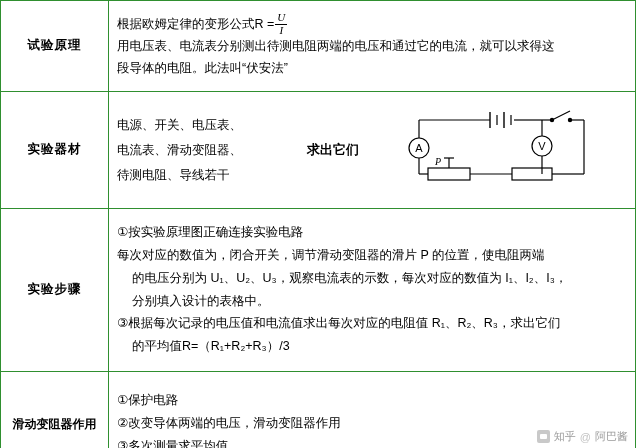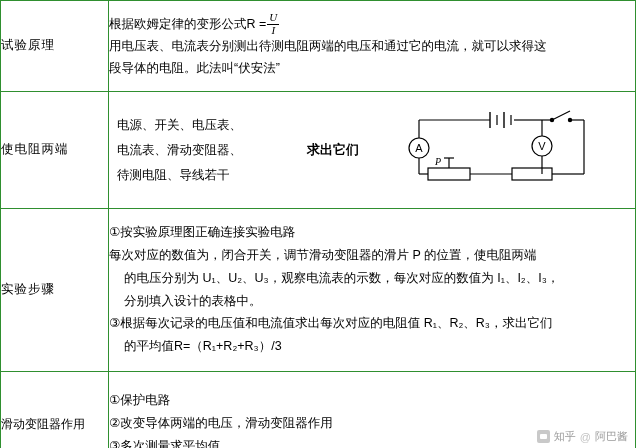--- a/index.html
+++ b/index.html
@@ -16,28 +16,28 @@
     box-sizing:border-box;
   }
   table.main{
     border-collapse:collapse;
     width:636px;
     table-layout:fixed;
   }
   table.main td{
     border:1px solid #2f8f2f;
     vertical-align:middle;
-    padding:6px 0;
+    padding:6px 8px;
     font-size:12.5px;
     line-height:1.75;
   }
   td.label{
     width:108px;
-    text-align:left;
-    font-weight:normal;
+    text-align:center;
+    font-weight:bold;
     font-size:13px;
     letter-spacing:1px;
     padding:4px 2px;
   }
   td.label.small{
     font-size:12px;
     letter-spacing:0;
   }
   .row-principle td{ height:78px; }
   .row-equip td{ height:104px; }
@@ -103,21 +103,21 @@
         <td>
           <div class="line">
             <span>根据欧姆定律的变形公式R =</span><span class="frac"><span class="num">U</span><span class="den">I</span></span>
           </div>
           <div class="line">用电压表、电流表分别测出待测电阻两端的电压和通过它的电流，就可以求得这</div>
           <div class="line">段导体的电阻。此法叫“伏安法”</div>
         </td>
       </tr>
 
       <tr class="row-equip">
-        <td class="label">使电阻两端</td>
+        <td class="label">实验器材</td>
         <td style="padding:4px 12px 4px 8px;">
           <div class="equip-wrap">
             <div class="equip-text">
               <div>电源、开关、电压表、</div>
               <div>电流表、滑动变阻器、</div>
               <div>待测电阻、导线若干</div>
             </div>
             <div class="equip-label">求出它们</div>
             <div class="circuit">
               <svg width="215" height="96" viewBox="0 0 215 96">

